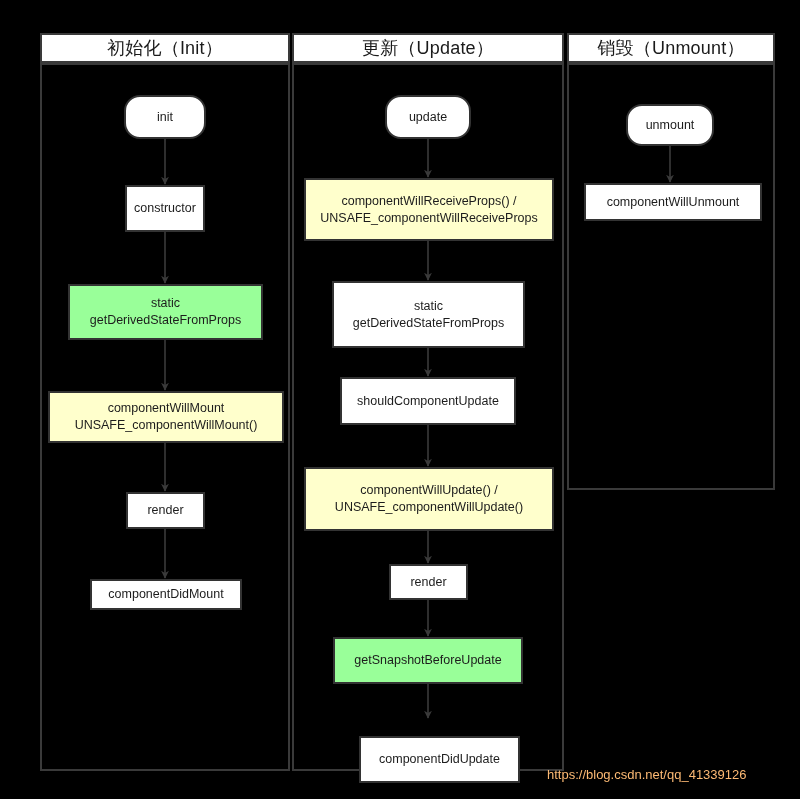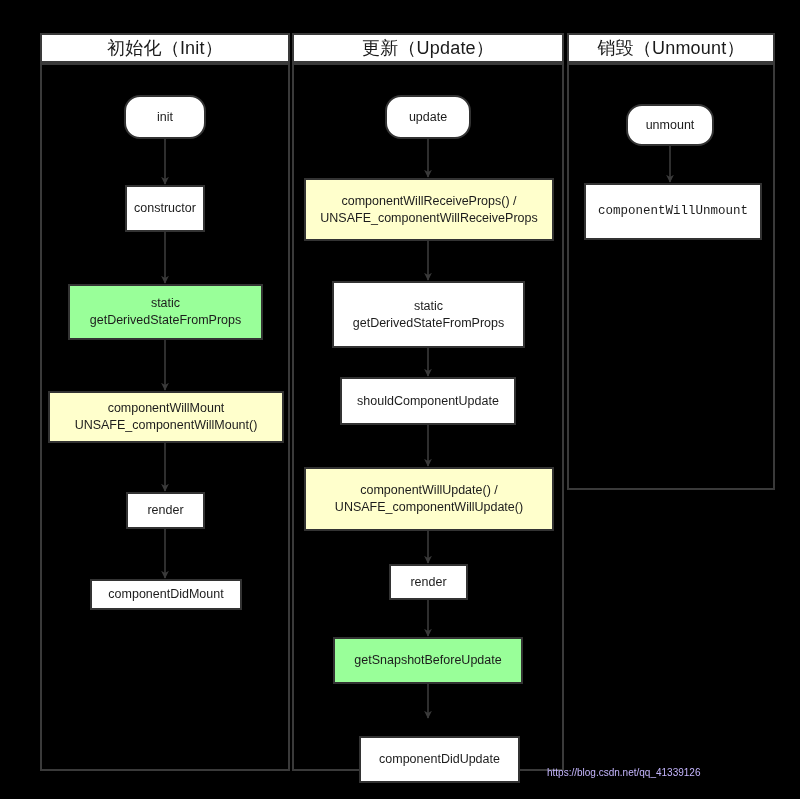--- a/index.html
+++ b/index.html
@@ -76,22 +76,22 @@
     position: absolute;
     left: 0; top: 0;
     width: 800px;
     height: 799px;
     pointer-events: none;
   }
 
   
   .watermark {
     position: absolute;
-    color: #c4b5fd;
-    font-size: 10px;
+    color: #fdba74;
+    font-size: 13px;
     white-space: nowrap;
     font-family: "Liberation Sans", "DejaVu Sans", sans-serif;
   }
 </style>
 </head>
 <body>
 
 <div id="canvas">
 
   <svg class="arrow-svg" viewBox="0 0 800 799" xmlns="http://www.w3.org/2000/svg">
@@ -187,21 +187,21 @@
   </div>
 
   <div class="node" style="left:348px; top:736px; width:161px; height:47px;margin-left:11px;">
     <span>componentDidUpdate</span>
   </div>
 
   <div class="node stadium" style="left:626px; top:91px; width:88px; height:42px;margin-top:13px;">
     <span>unmount</span>
   </div>
 
-  <div class="node" style="left:584px; top:183px; width:178px; height:57px;font-family:Liberation Mono, monospace;">
+  <div class="node" style="left:584px; top:183px; width:178px; height:38px;">
     <span>componentWillUnmount</span>
   </div>
 
   <div class="watermark" style="left:547px; top:767px;">
     <span>https://blog.csdn.net/qq_41339126</span>
   </div>
 
 </div>
 
 </body></html>

